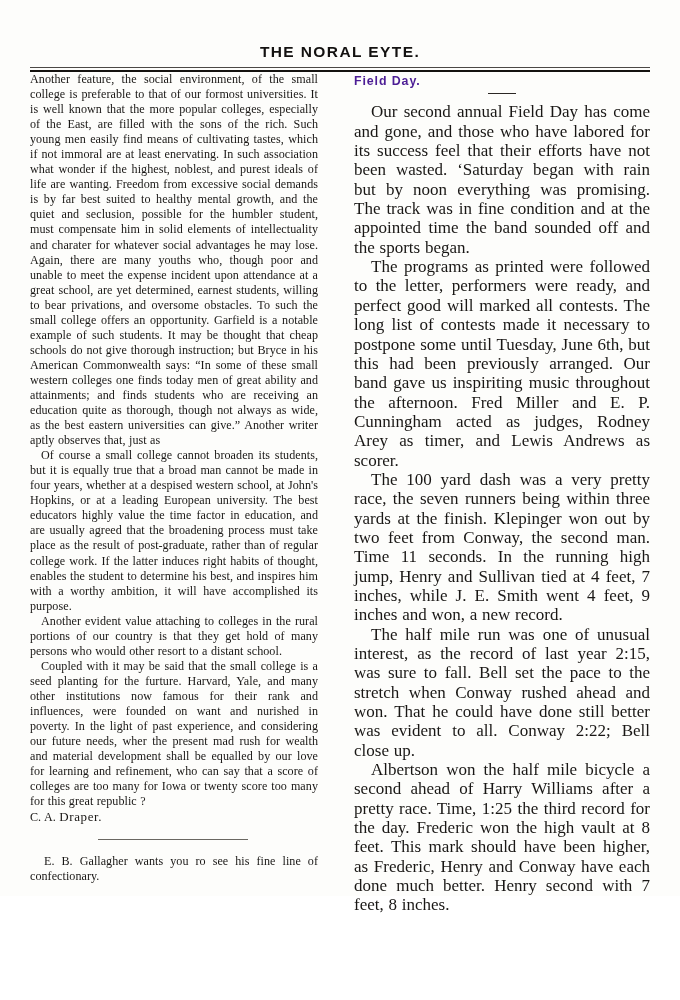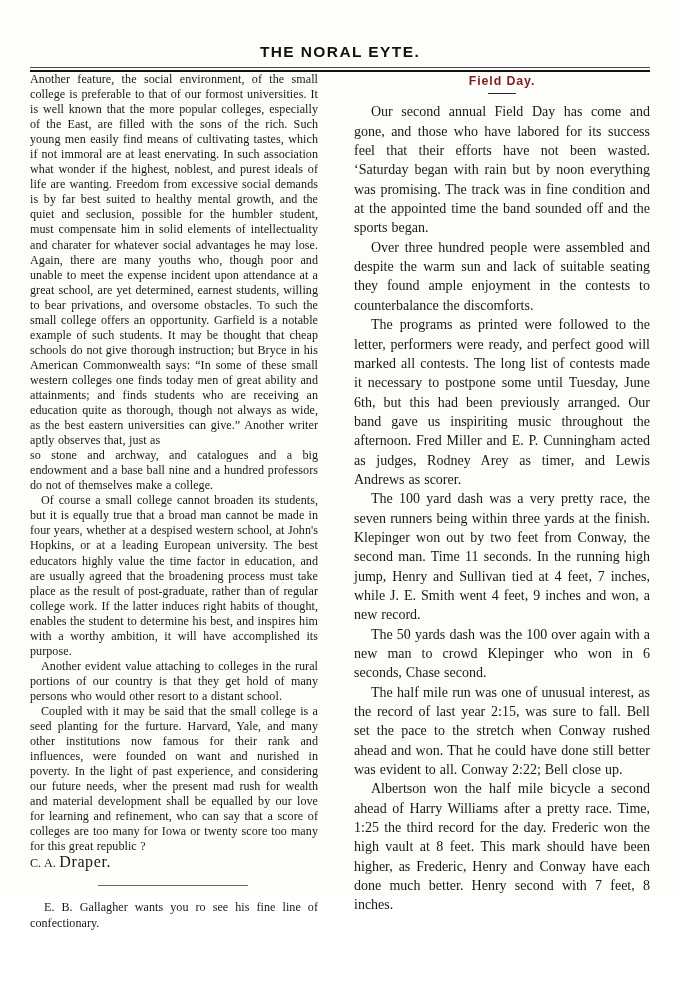--- a/index.html
+++ b/index.html
@@ -88,21 +88,21 @@
   }
   .col-left p + p,
   .col-left p.indent {
     text-indent: 11px;
   }
   .col-left p.flush {
     text-indent: 0;
   }
 
   .col-right p {
-    font-size: 14px;
+    font-size: 17px;
     line-height: 19.35px;
     word-spacing: .5px;
   }
   .col-right p + p,
   .col-right p.indent {
     text-indent: 17px;
   }
 
   
   .verse {
@@ -122,21 +122,21 @@
   
   .byline {
     text-align: right;
     font-size: 12.1px;
     line-height: 15.05px;
     text-indent: 0 !important;
     padding-right: 16px;
     letter-spacing: .2px;
   }
   .byline .smallcaps {
-    font-size: 16px;
+    font-size: 13px;
     letter-spacing: .6px;
   }
 
   
   .divider-short {
     width: 150px;
     height: 1px;
     background: #6a6761;
     margin: 14px auto 14px 68px;
   }
@@ -147,28 +147,27 @@
     line-height: 18px;
     text-align: left;
   }
   .filler .lead {
     text-indent: 14px;
     display: block;
   }
 
   
   .sec-head {
-    text-align: center;
     font-family: "Liberation Sans", "DejaVu Sans", sans-serif;
     font-weight: bold;
     font-size: 12.4px;
     letter-spacing: .9px;
     margin: 0 0 0 0;
     padding-top: 2px;
-    color: #7f1d1d;
+    color: #4c1d95;
   }
   .sec-head-rule {
     width: 28px;
     height: 1.4px;
     background: #2b2724;
     margin: 5px auto 8px auto;
   }
 </style>
 </head>
 <body>
@@ -183,21 +182,20 @@
     </div>
   </div>
 
   <div class="columns">
 
     <div class="col col-left">
 
       <p class="flush">Another feature, the social environment, of the small college is preferable to that of our formost universities.  It is well known that the more popular colleges, especially of the East, are filled with the sons of the rich.  Such young men easily find means of cultivating tastes, which if not immoral are at least enervating.  In such association what wonder if the highest, noblest, and purest ideals of life are wanting.  Freedom from excessive social demands is by far best suited to healthy mental growth, and the quiet and seclusion, possible for the humbler student, must compensate him in solid elements of intellectuality and charater for whatever social advantages he may lose.  Again, there are many youths who, though poor and unable to meet the expense incident upon attendance at a great school, are yet determined, earnest students, willing to bear privations, and oversome obstacles.  To such the small college offers an opportunity.  Garfield is a notable example of such students.  It may be thought that cheap schools do not give thorough instruction; but Bryce in his American Commonwealth says:  “In some of these small western colleges one finds today men of great ability and attainments; and finds students who are receiving an education quite as thorough, though not always as wide, as the best eastern universities can give.”  Another writer aptly observes that, just as</p>
 
 
-      <p class="flush">so stone and archway, and catalogues and a big endowment and a base ball nine and a hundred professors do not of themselves make a college.</p>
       <p class="indent">Of course a small college cannot broaden its students, but it is equally true that a broad man cannot be made in four years, whether at a despised western school, at John's Hopkins, or at a leading European university.  The best educators highly value the time factor in education, and are usually agreed that the broadening process must take place as the result of post-graduate, rather than of regular college work.  If the latter induces right habits of thought, enables the student to determine his best, and inspires him with a worthy ambition, it will have accomplished its purpose.</p>
       <p class="indent">Another evident value attaching to colleges in the rural portions of our country is that they get hold of many persons who would other resort to a distant school.</p>
       <p class="indent">Coupled with it may be said that the small college is a seed planting for the furture.  Harvard, Yale, and many other institutions now famous for their rank and influences, were founded on want and nurished in poverty.  In the light of past experience, and considering our future needs, wher the present mad rush for wealth and material development shall be equalled by our love for learning and refinement, who can say that a score of colleges are too many for Iowa or twenty score too many for this great republic ?</p>
 
       <p class="byline">
         <span>C. A. </span><span class="smallcaps">Draper.</span>
       </p>
 
       <div class="divider-short"></div>
 
@@ -208,24 +206,22 @@
     </div>
 
     <div class="col-gap"></div>
 
     <div class="col col-right">
 
       <div class="sec-head">Field Day.</div>
       <div class="sec-head-rule"></div>
 
       <p class="indent">Our second annual Field Day has come and gone, and those who have labored for its success feel that their efforts have not been wasted.  ‘Saturday began with rain but by noon everything was promising.  The track was in fine condition and at the appointed time the band sounded off and the sports began.</p>
-      <p class="indent">Over three hundred people were assembled and despite the warm sun and lack of suitable seating they found ample enjoyment in the contests to counterbalance the discomforts.</p>
       <p class="indent">The programs as printed were followed to the letter, performers were ready, and perfect good will marked all contests.  The long list of contests made it necessary to postpone some until Tuesday, June 6th, but this had been previously arranged.  Our band gave us inspiriting music throughout the afternoon.  Fred Miller and E. P. Cunningham acted as judges, Rodney Arey as timer, and Lewis Andrews as scorer.</p>
       <p class="indent">The 100 yard dash was a very pretty race, the seven runners being within three yards at the finish.  Klepinger won out by two feet from Conway, the second man.  Time 11 seconds.  In the running high jump, Henry and Sullivan tied at 4 feet, 7 inches, while J. E. Smith went 4 feet, 9 inches and won, a new record.</p>
-      <p class="indent">The 50 yards dash was the 100 over again with a new man to crowd Klepinger who won in 6 seconds,  Chase second.</p>
       <p class="indent">The half mile run was one of unusual interest, as the record of last year 2:15, was sure to fall.  Bell set the pace to the stretch when Conway rushed ahead and won.  That he could have done still better was evident to all.  Conway 2:22; Bell close up.</p>
       <p class="indent">Albertson won the half mile bicycle a second ahead of Harry Williams after a pretty race.  Time, 1:25 the third record for the day.  Frederic won the high vault at 8 feet.  This mark should have been higher, as Frederic, Henry and Conway have each done much better.  Henry second with 7 feet, 8 inches.</p>
 
     </div>
 
   </div>
 
 </div>
 
 </body></html>

